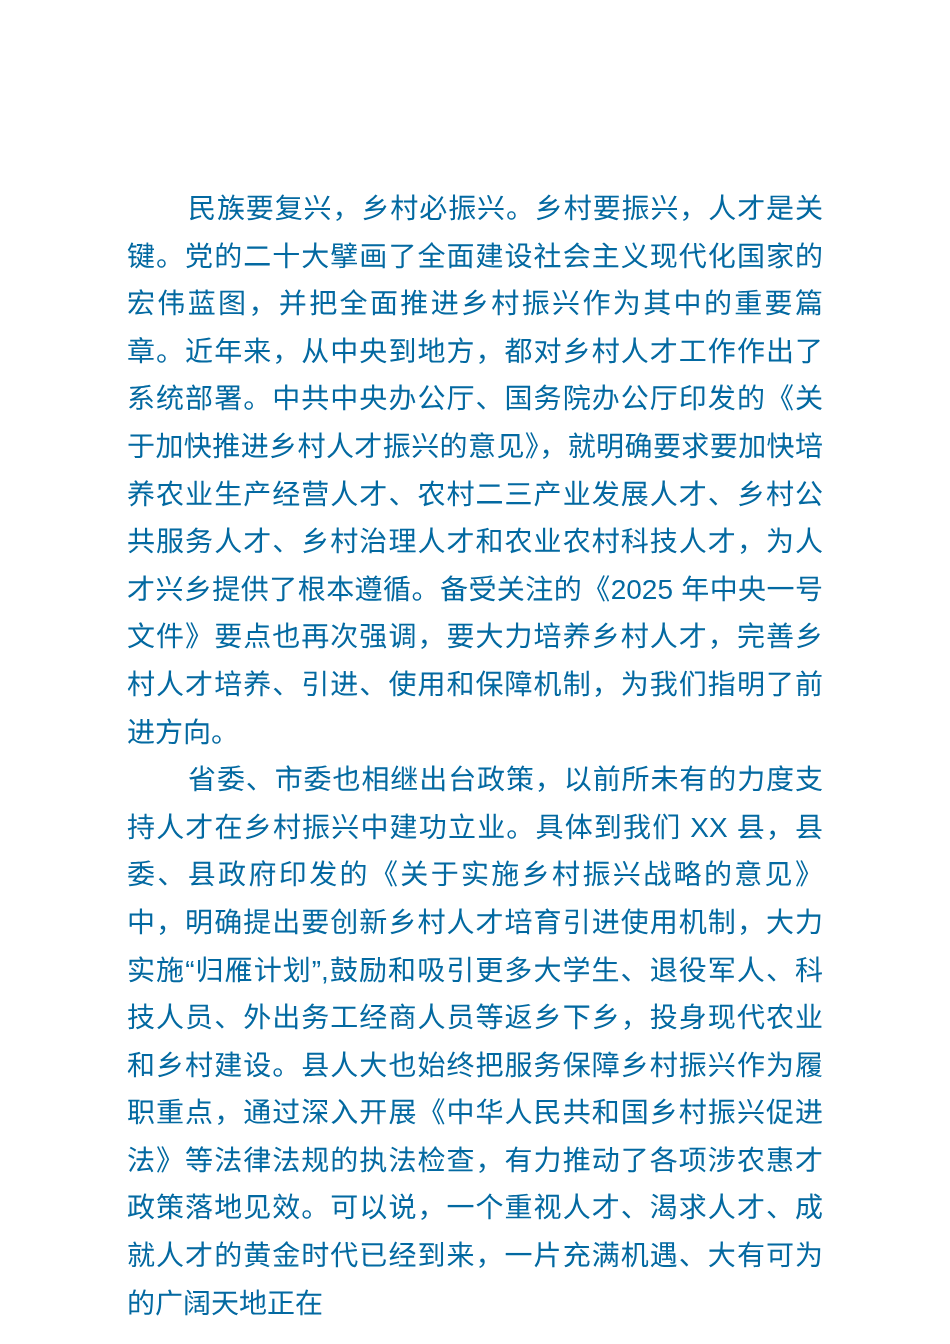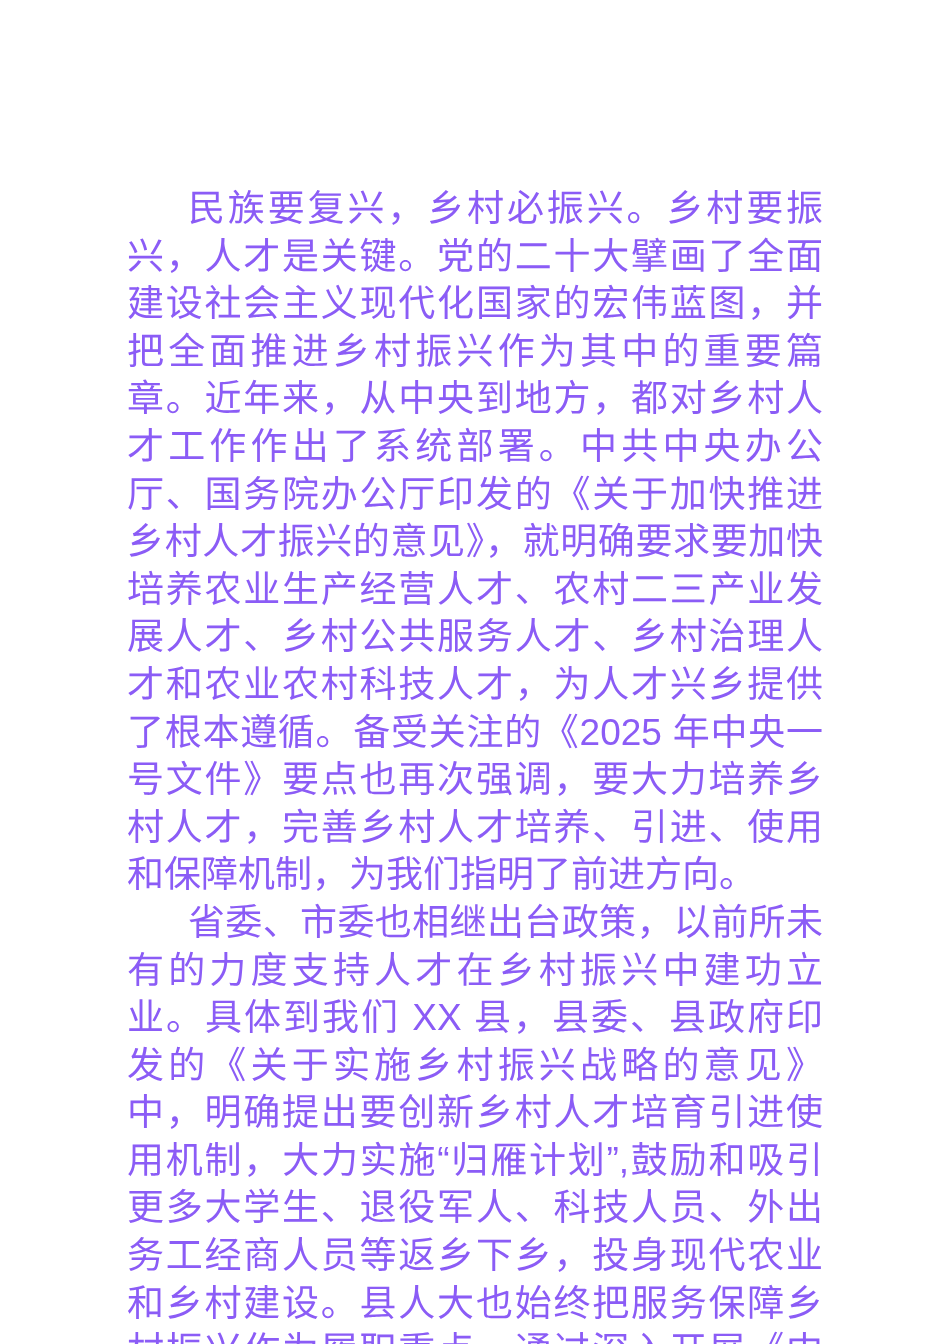--- a/index.html
+++ b/index.html
@@ -21,23 +21,23 @@
   }
   .doc-body {
     position: absolute;
     left: 127px;
     top: 185px;
     width: 696px;
   }
   .para {
     margin: 0 0 0 0;
     padding: 0;
-    font-size: 37px;
+    font-size: 28px;
     line-height: 47.6px;
-    color: #8b5cf6;
+    color: #0369a1;
     text-align: justify;
     text-justify: inter-character;
     text-indent: 61px;
     letter-spacing: 0px;
     font-weight: 400;
     word-break: break-all;
     overflow-wrap: break-word;
     -webkit-font-smoothing: antialiased;
   }
   .para + .para {

